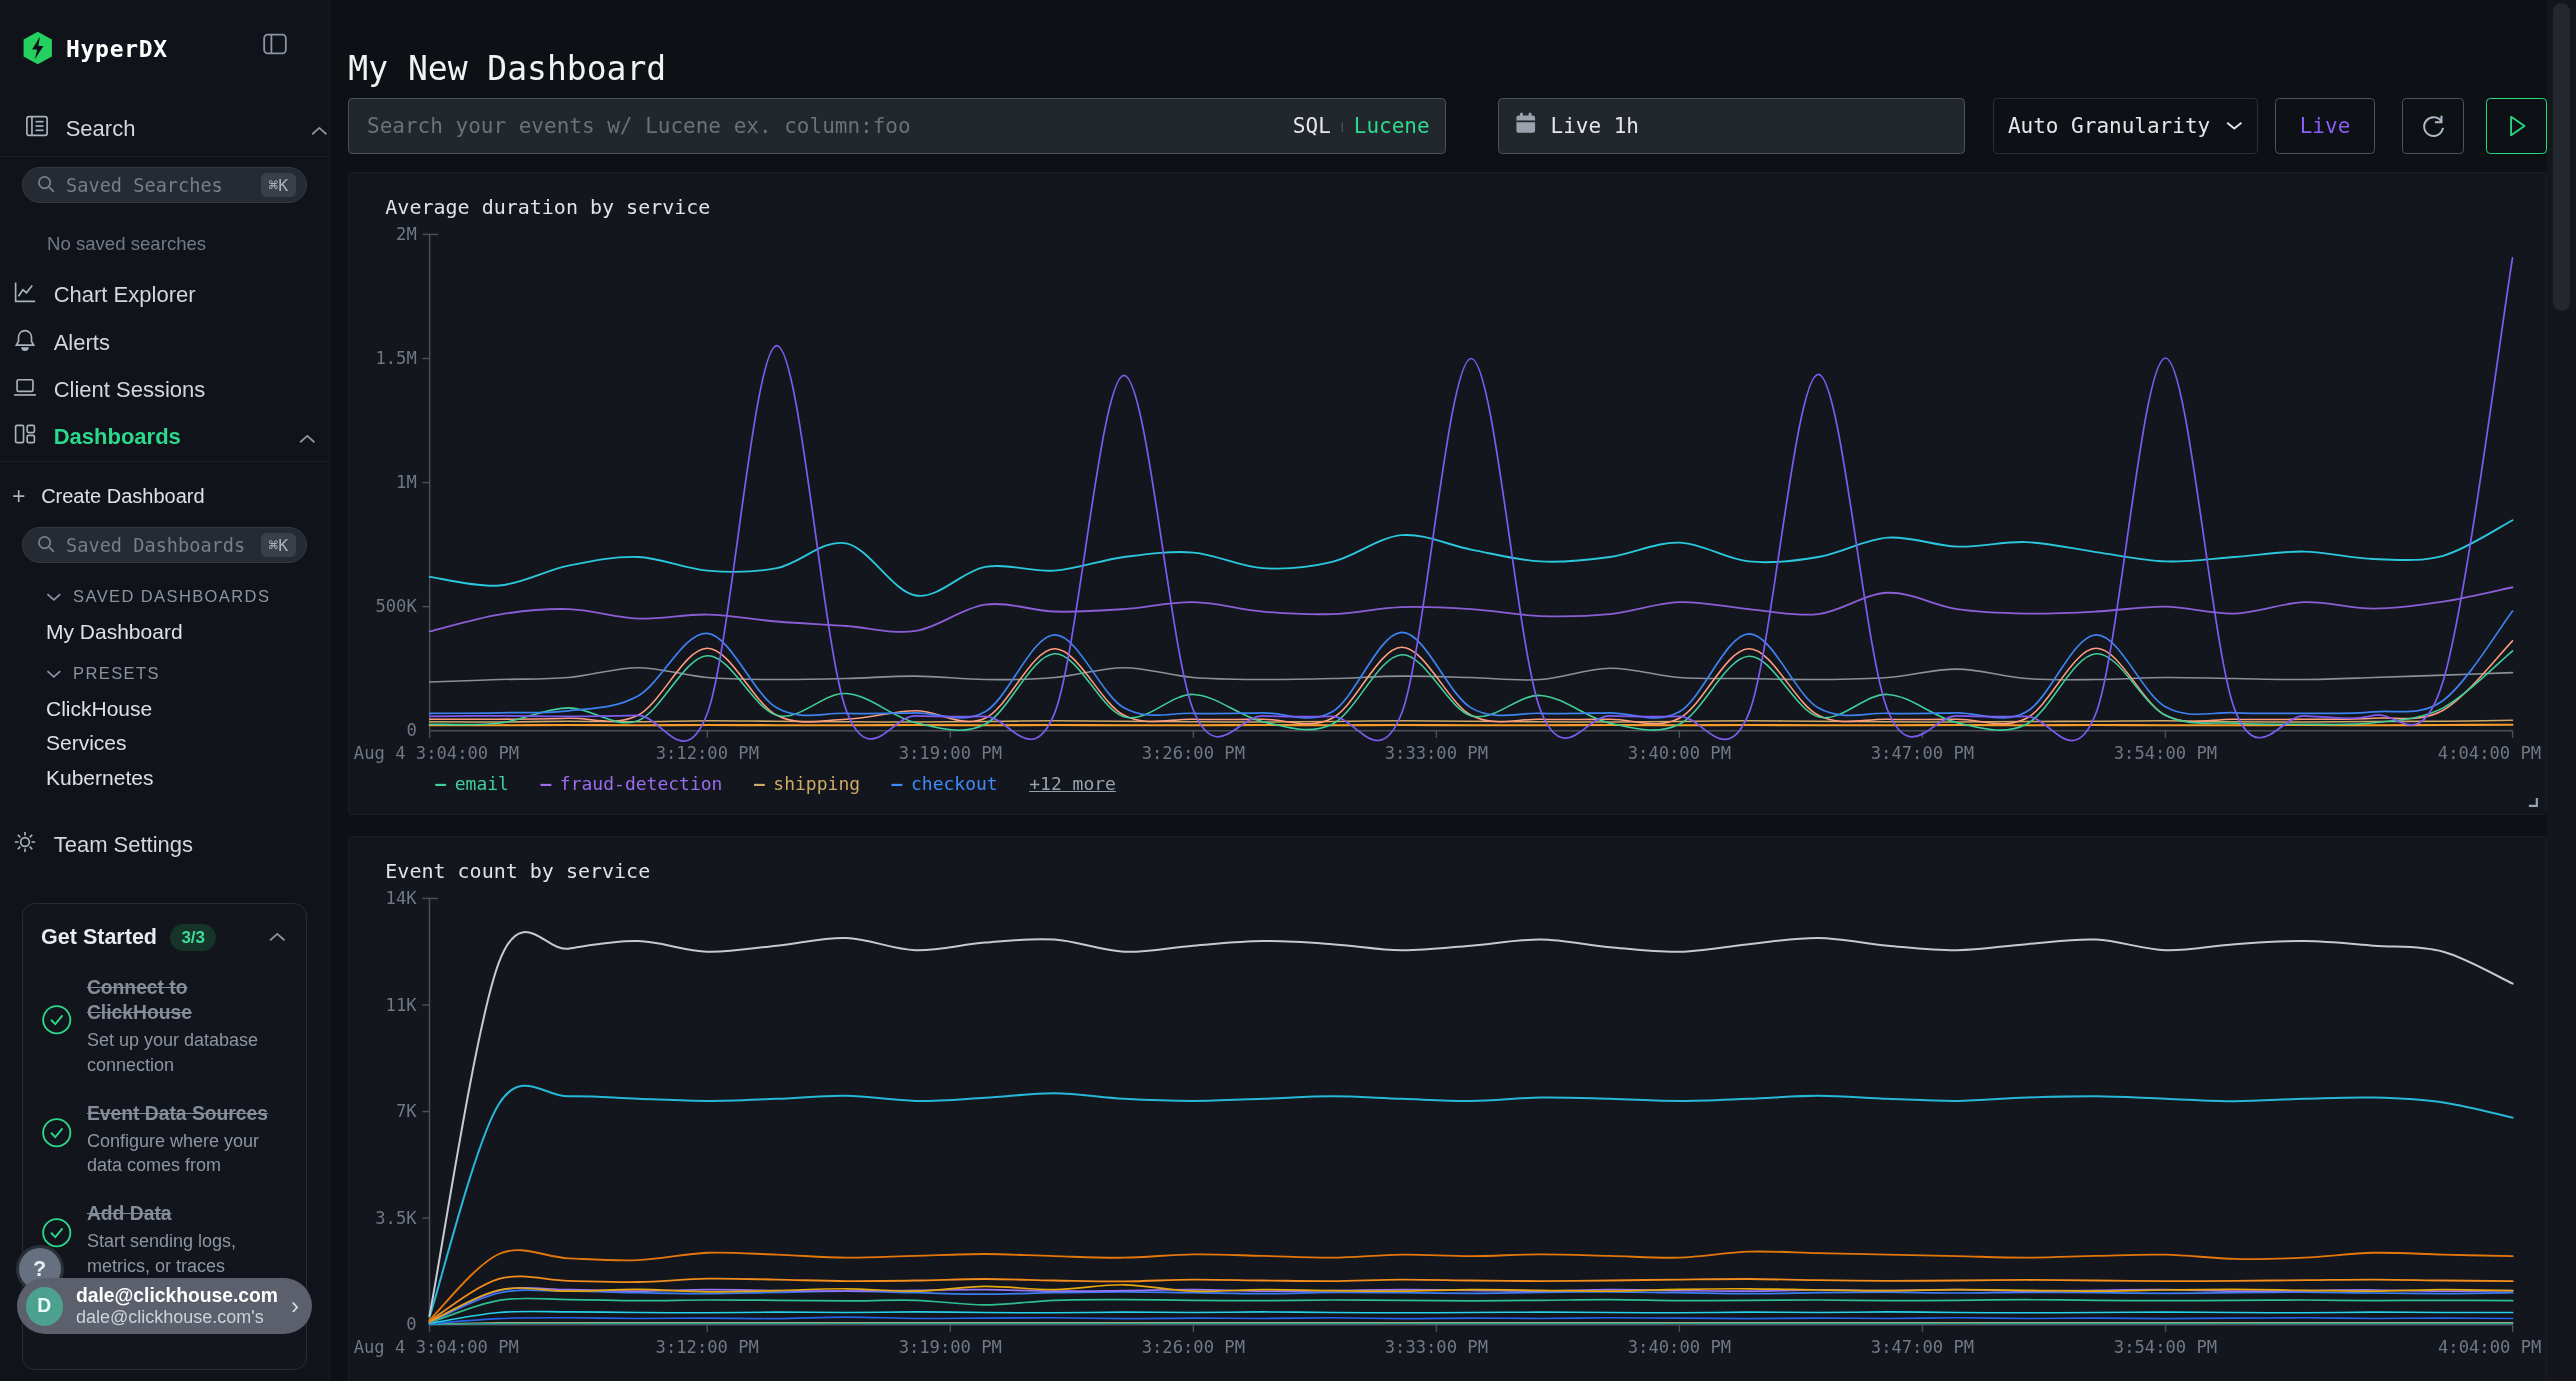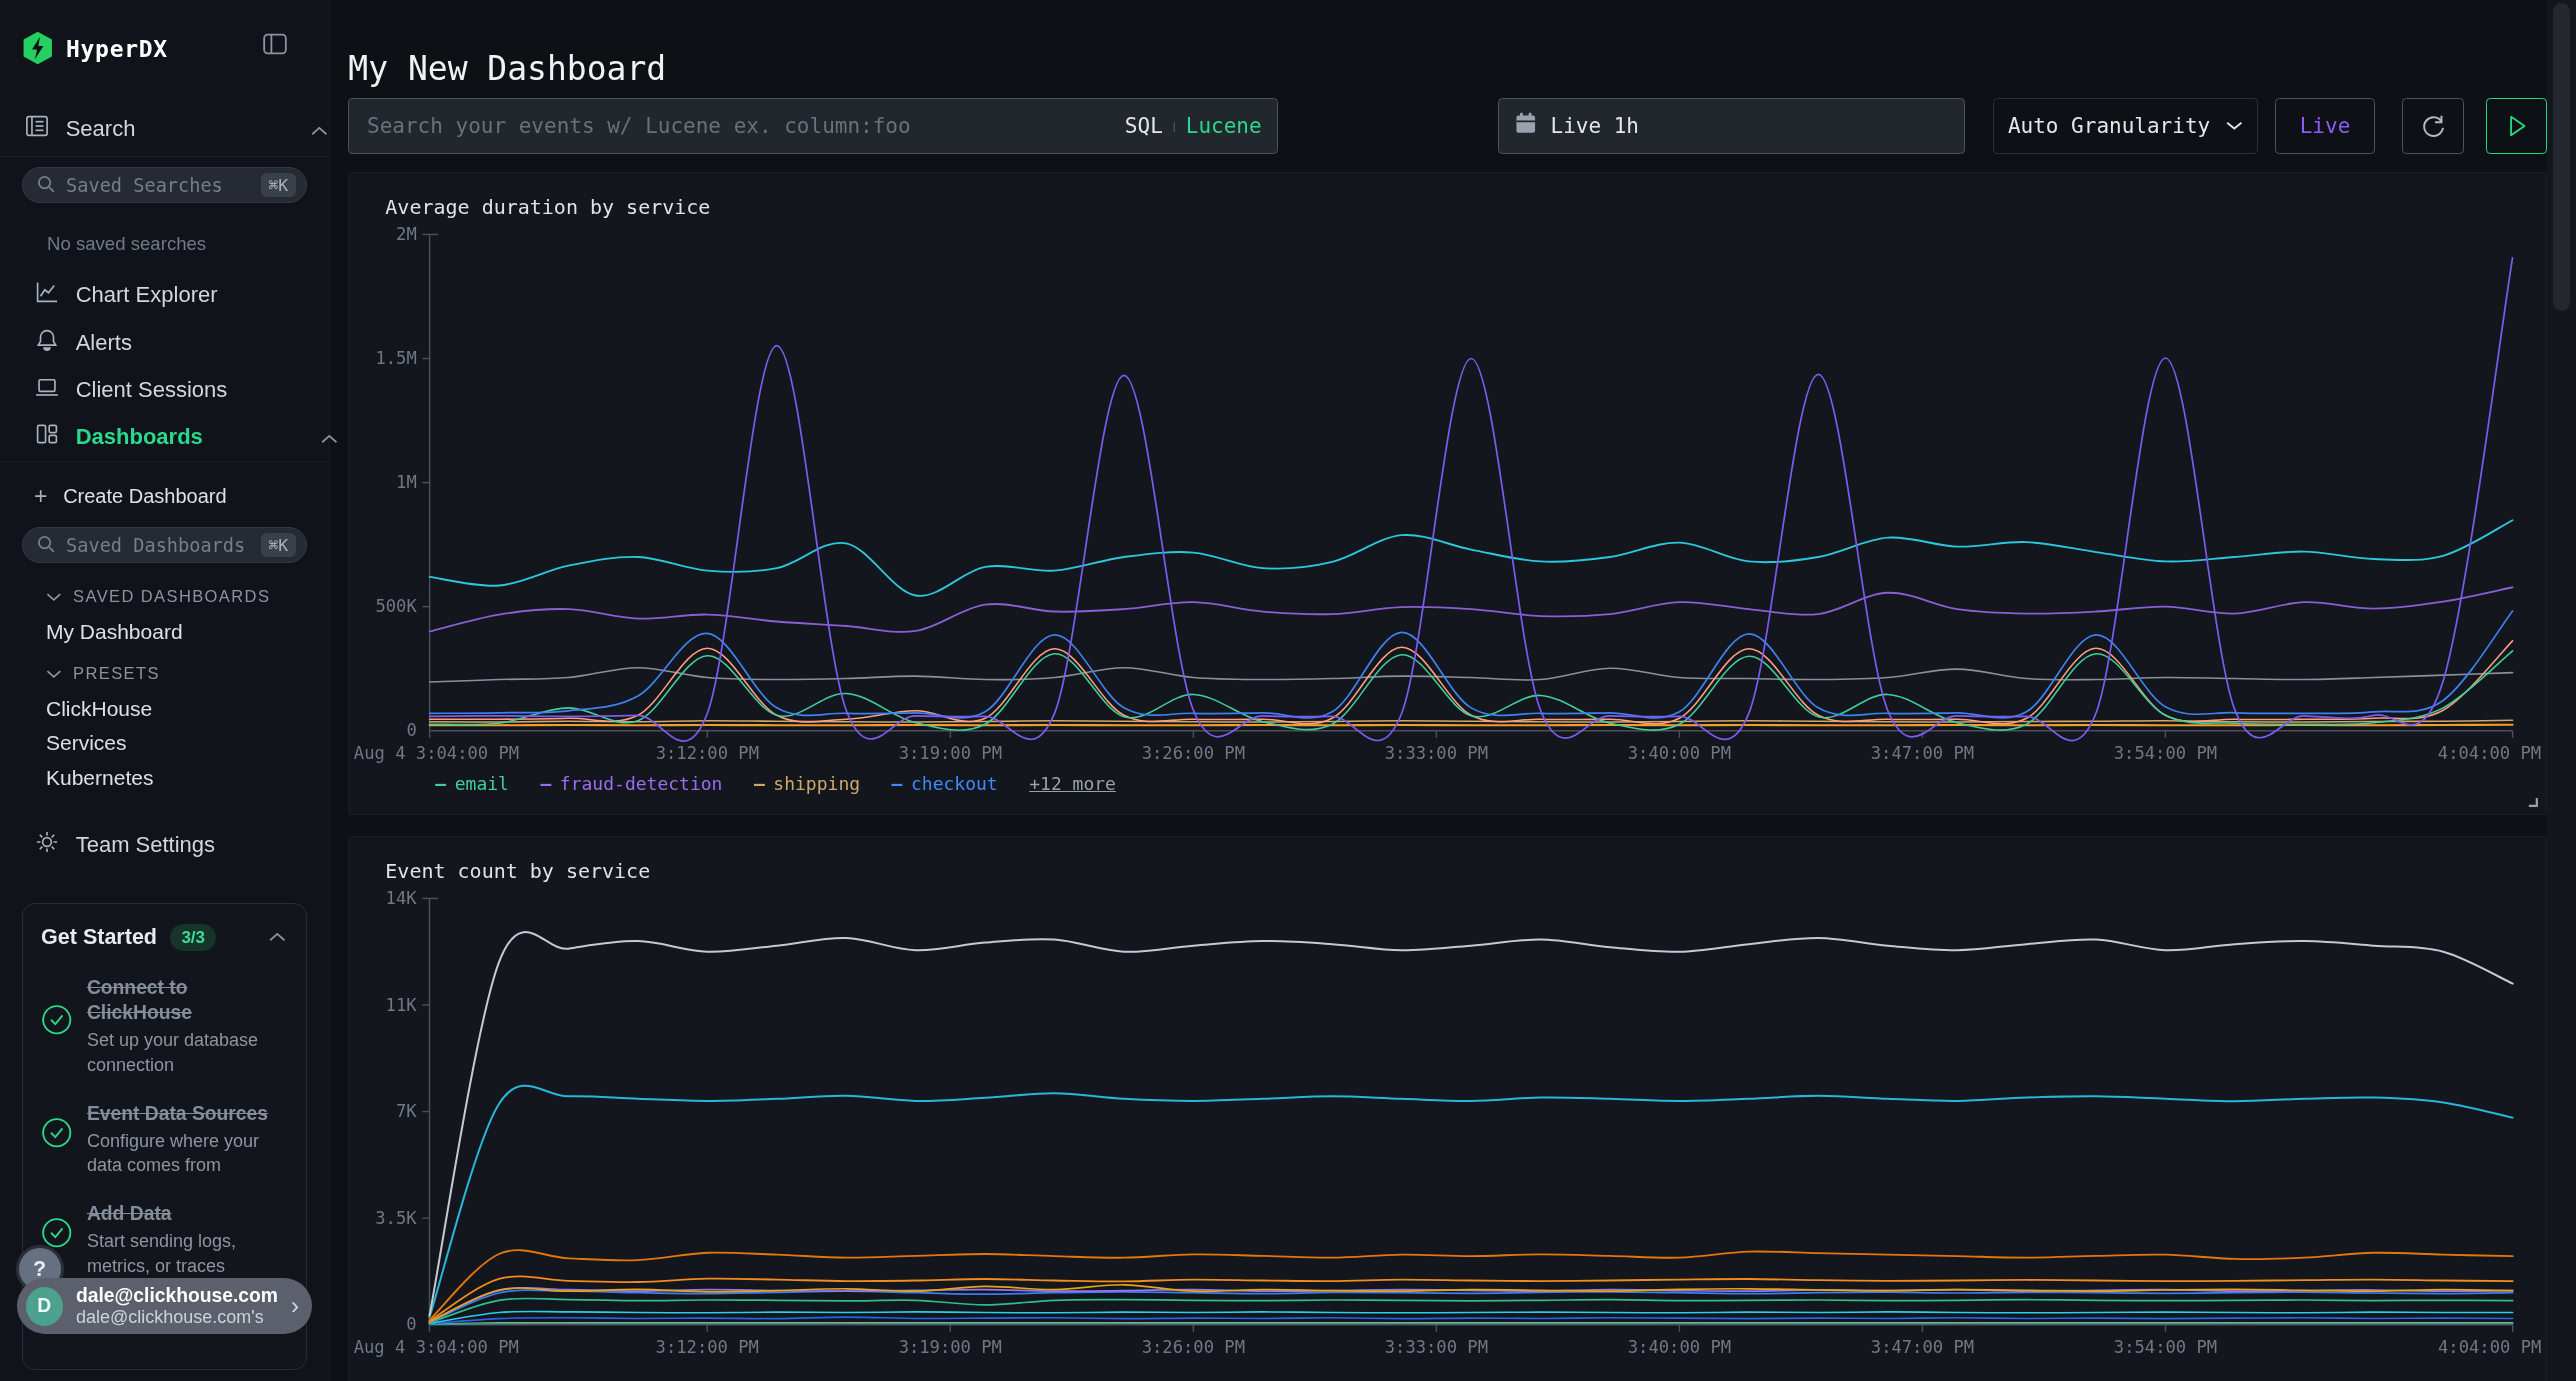--- a/index.html
+++ b/index.html
@@ -12,21 +12,21 @@
         font-family:"Liberation Sans", sans-serif;color:var(--ink);}
 
   
   .sidebar{position:absolute;left:0;top:0;width:329px;height:1381px;background:var(--side-bg);
            border-right:1.4px solid #181d24;}
   .abs{position:absolute;}
   .logo-row{left:21.5px;top:27px;width:286px;height:43px;display:flex;align-items:center;gap:13px;}
   .logo-text{font-family:"DejaVu Sans Mono",monospace;font-weight:bold;font-size:23px;color:#fff;letter-spacing:0.7px;}
   .panel-btn{position:absolute;right:20px;top:0px;}
   .side-item{display:flex;align-items:center;gap:15.7px;font-size:22px;color:#d2d7dd;height:44px;
-             padding-left:34px;cursor:pointer;}
+             padding-left:12px;cursor:pointer;}
   .side-item .chev{margin-left:auto;margin-right:24px;}
   .divider{left:0;width:329px;height:0;border-top:1.4px solid #1b2027;}
   .pill{left:21.5px;width:285px;height:36px;background:var(--pill-bg);border:1.4px solid #343a43;border-radius:18.6px;
         display:flex;align-items:center;padding:0 10px 0 13px;box-sizing:border-box;gap:8.6px;}
   .pill input{flex:1;background:transparent;border:none;outline:none;color:#cfd5db;
               font-family:"DejaVu Sans Mono",monospace;font-size:18.6px;min-width:0;}
   .pill input::placeholder{color:#767e89;}
   .kbd{background:#3a4048;color:#aab2bc;border-radius:5.7px;font-size:16.5px;padding:2.9px 7.2px;
        font-family:"DejaVu Sans Mono",monospace;}
   .hint{color:#717a86;font-size:18.6px;}
@@ -53,21 +53,21 @@
           justify-content:center;font-size:19.3px;font-weight:bold;}
   .uc-email{font-size:19.3px;font-weight:bold;color:#fff;line-height:1.15;}
   .uc-sub{font-size:18px;color:#ced2d9;line-height:1.15;}
   .uc-chev{margin-left:auto;color:#d5d9df;font-size:24px;}
 
   
   .main{position:absolute;left:329px;top:0;width:2218px;height:1381px;}
   .page-title{position:absolute;left:19.3px;top:27px;font-size:33px;font-weight:500;color:#f0f2f4;
               font-family:"DejaVu Sans Mono",monospace;}
   .toolbar .ctl{position:absolute;top:98px;height:56px;box-sizing:border-box;}
-  .search-box{left:19.3px;width:930px;background:var(--input-bg);border:1.4px solid var(--input-br);border-radius:4.3px;
+  .search-box{left:19.3px;width:1098px;background:var(--input-bg);border:1.4px solid var(--input-br);border-radius:4.3px;
               display:flex;align-items:center;padding:0 15.7px;gap:13px;}
   .search-box input{flex:1;background:transparent;border:none;outline:none;color:#e4e7ea;
                     font-family:"DejaVu Sans Mono",monospace;font-size:21px;}
   .search-box input::placeholder{color:#6c7078;}
   .lang a{font-family:"DejaVu Sans Mono",monospace;font-size:21px;text-decoration:none;cursor:pointer;}
   .lang{display:flex;gap:10px;align-items:center;}
   .lang .sql{color:#e4e7ea;} .lang .sep{color:#5c636c;} .lang .lucene{color:var(--green);}
   .time-box{left:1169px;width:467px;background:var(--input-bg);border:1.4px solid var(--input-br);border-radius:4.3px;
             display:flex;align-items:center;gap:14.3px;padding:0 15.7px;color:#e4e7ea;
             font-family:"DejaVu Sans Mono",monospace;font-size:21px;cursor:pointer;}

